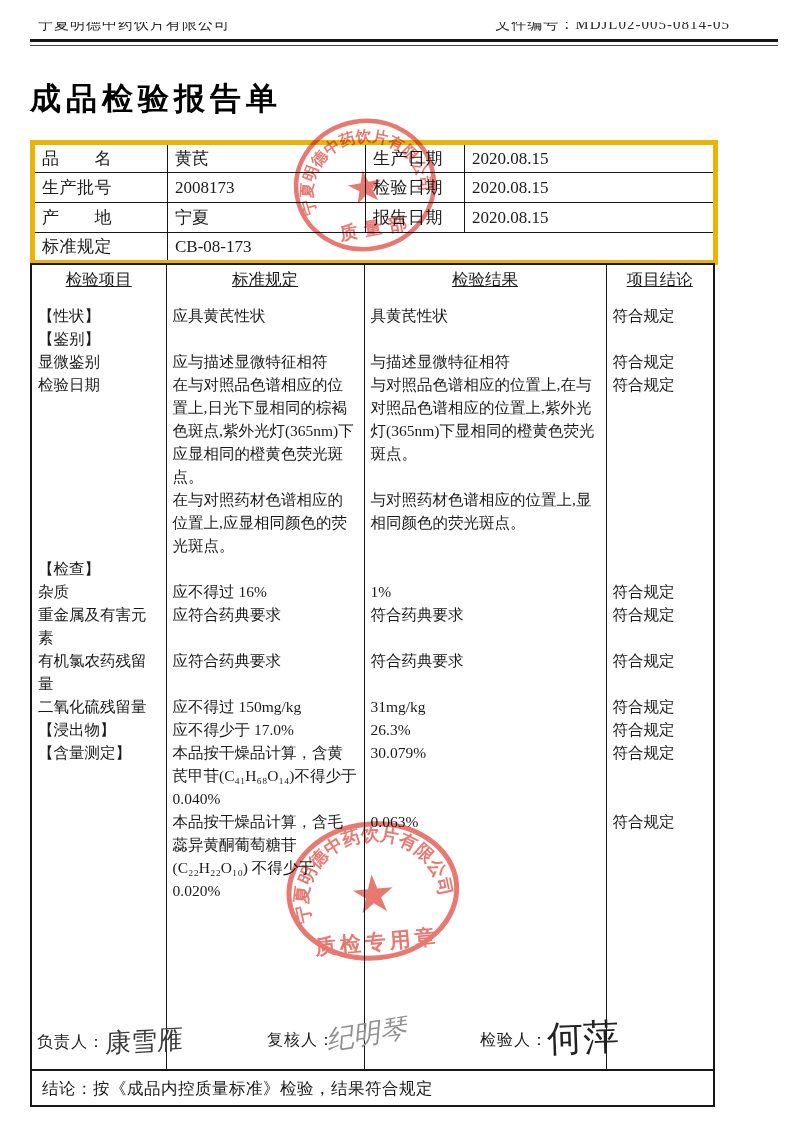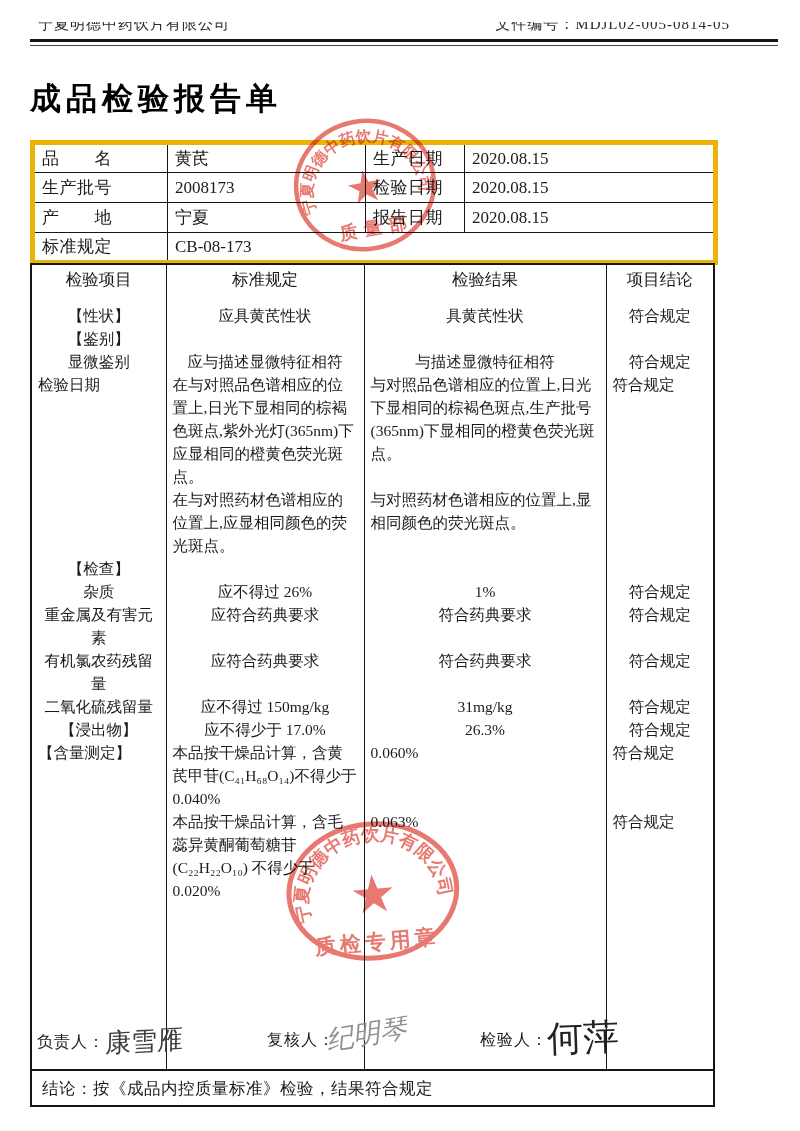--- a/index.html
+++ b/index.html
@@ -27,23 +27,23 @@
 
   .info-tbl { border:5px solid #eab308; }
   .info-tbl td { border:1px solid #161616; height:30px; padding:0 7px; font-size:17px; }
   .info-tbl td.lbl { letter-spacing:0.5px; }
 
   .main-tbl { border:2px solid #161616; margin-top:-2px; }
   .main-tbl td { padding:0 6px; vertical-align:top; font-size:15.5px; line-height:23px;
                  overflow:hidden; }
   .main-tbl td.vline { border-right:1px solid #161616; }
   .main-tbl tr.hd td { height:28px; text-align:center; font-size:16.5px; padding-top:3px; }
-  .main-tbl tr.hd span { border-bottom:6px solid #d946ef; padding:0 2px 15px 2px; }
+  .main-tbl tr.hd span { border-bottom:6px solid #d946ef; padding:0 2px 15px 2px;text-decoration:underline; }
   tr.sp-top td { height:12px; }
-  tr.h23 td { height:23px;text-align:center; }
+  tr.h23 td { height:23px; }
   tr.h46 td { height:46px; }
   tr.h69 td { height:69px;margin-left:16px; }
   tr.h92 td { height:92px; }
   tr.sp-bottom td { height:168px; }
   tr.concl td { border-top:2px solid #161616; height:36px; vertical-align:middle;
                 font-size:16.5px; padding-left:10px; letter-spacing:0.5px; }
 
   
   .stamp { position:absolute; mix-blend-mode:multiply; opacity:0.82; }
   .stamp-top    { left:291px; top:116px; transform:rotate(-10deg); }
@@ -142,38 +142,38 @@
       </tr>
       <tr class="h23">
         <td class="vline">显微鉴别</td>
         <td class="vline">应与描述显微特征相符</td>
         <td class="vline">与描述显微特征相符</td>
         <td>符合规定</td>
       </tr>
       <tr class="h92">
         <td class="vline">检验日期</td>
         <td class="vline">在与对照品色谱相应的位置上,日光下显相同的棕褐色斑点,紫外光灯(365nm)下应显相同的橙黄色荧光斑点。</td>
-        <td class="vline">与对照品色谱相应的位置上,日光下显相同的棕褐色斑点,生产批号(365nm)下显相同的橙黄色荧光斑点。</td>
+        <td class="vline">与对照品色谱相应的位置上,在与对照品色谱相应的位置上,紫外光灯(365nm)下显相同的橙黄色荧光斑点。</td>
         <td>符合规定</td>
       </tr>
       <tr class="h46">
         <td class="vline"></td>
         <td class="vline">在与对照药材色谱相应的位置上,应显相同颜色的荧光斑点。</td>
         <td class="vline">与对照药材色谱相应的位置上,显相同颜色的荧光斑点。</td>
         <td></td>
       </tr>
       <tr class="h23">
         <td class="vline">【检查】</td>
         <td class="vline"></td>
         <td class="vline"></td>
         <td></td>
       </tr>
       <tr class="h23">
         <td class="vline">杂质</td>
-        <td class="vline">应不得过 26%</td>
+        <td class="vline">应不得过 16%</td>
         <td class="vline">1%</td>
         <td>符合规定</td>
       </tr>
       <tr class="h23">
         <td class="vline">重金属及有害元素</td>
         <td class="vline">应符合药典要求</td>
         <td class="vline">符合药典要求</td>
         <td>符合规定</td>
       </tr>
       <tr class="h23">
@@ -190,21 +190,21 @@
       </tr>
       <tr class="h23">
         <td class="vline">【浸出物】</td>
         <td class="vline">应不得少于 17.0%</td>
         <td class="vline">26.3%</td>
         <td>符合规定</td>
       </tr>
       <tr class="h46">
         <td class="vline">【含量测定】</td>
         <td class="vline">本品按干燥品计算，含黄芪甲苷(C₄₁H₆₈O₁₄)不得少于 0.040%</td>
-        <td class="vline">0.060%</td>
+        <td class="vline">30.079%</td>
         <td>符合规定</td>
       </tr>
       <tr class="h69">
         <td class="vline"></td>
         <td class="vline">本品按干燥品计算，含毛蕊异黄酮葡萄糖苷 (C₂₂H₂₂O₁₀) 不得少于 0.020%</td>
         <td class="vline">0.063%</td>
         <td>符合规定</td>
       </tr>
 
       <tr class="sp-bottom">

